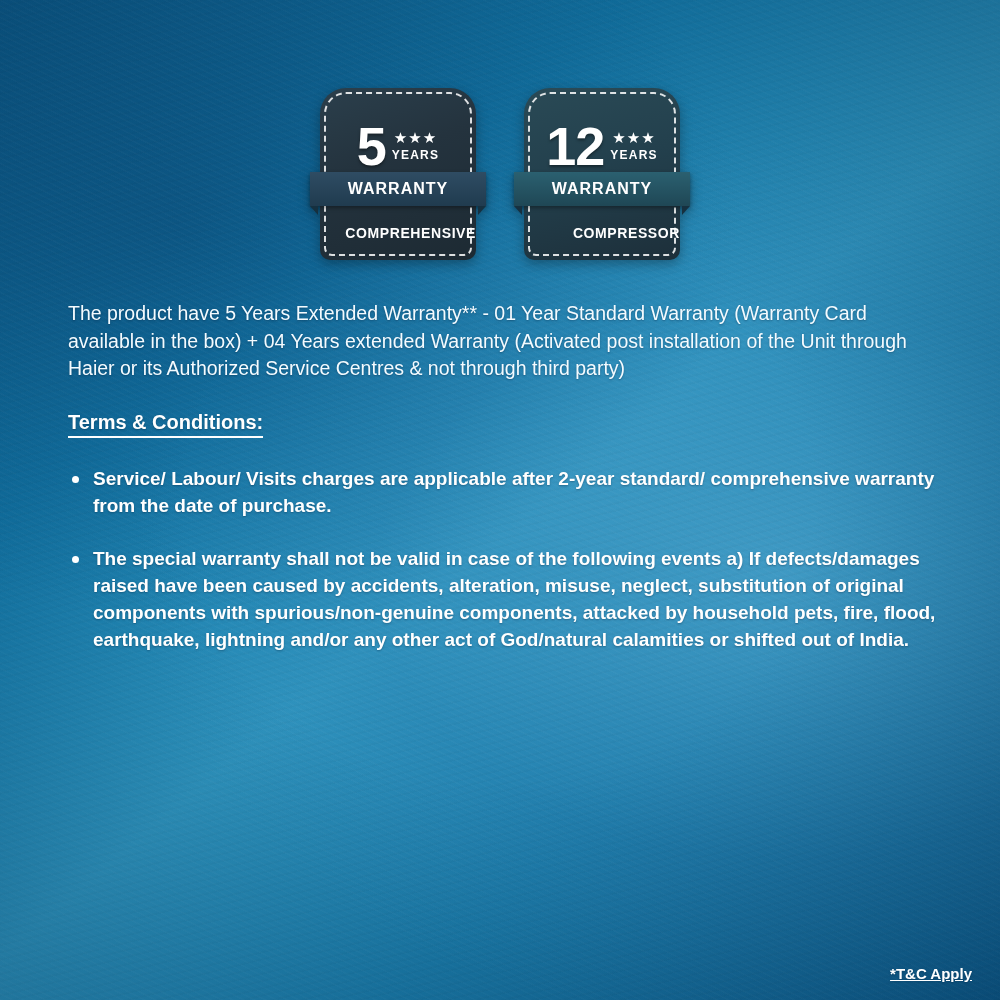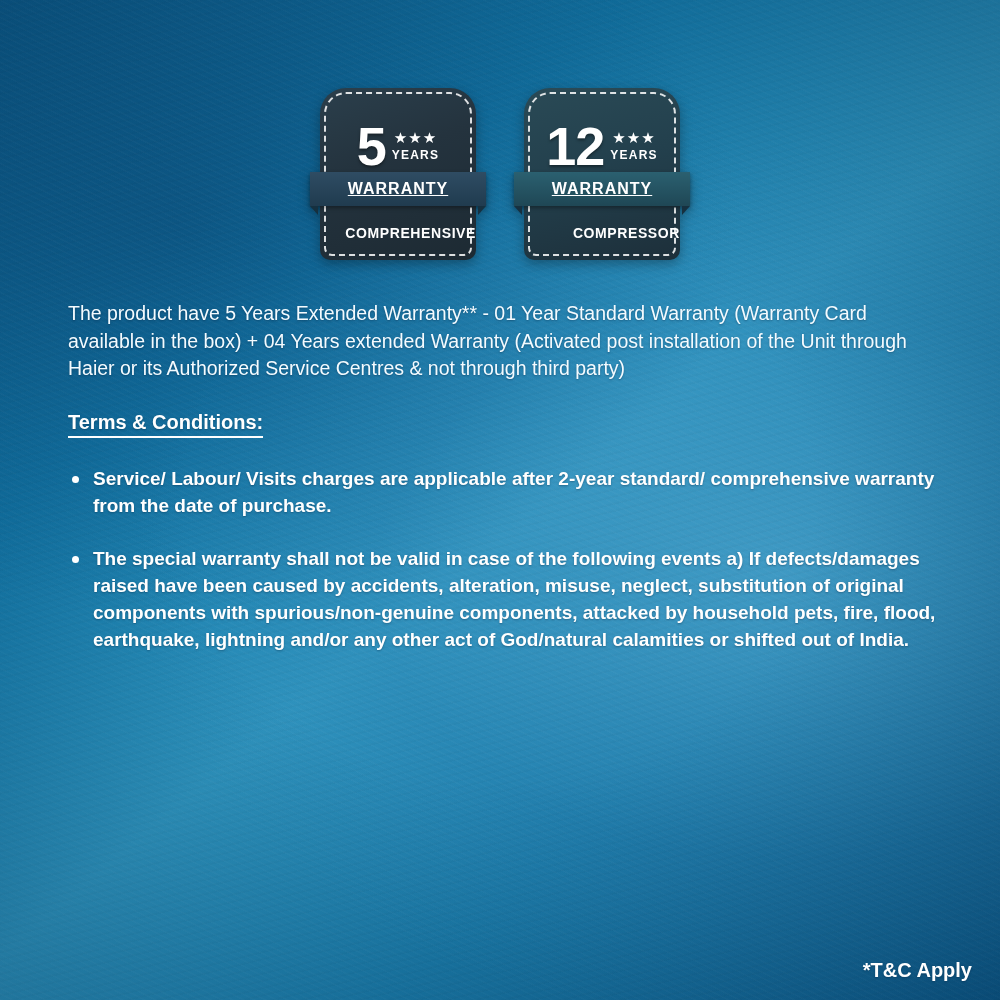--- a/index.html
+++ b/index.html
@@ -114,21 +114,20 @@
     border-style: solid;
     border-color: transparent;
   }
   .ribbon::before { left: 0; border-width: 0 8px 9px 0; border-right-color: #16303f; }
   .ribbon::after  { right: 0; border-width: 0 0 9px 8px; border-left-color: #16303f; }
   .ribbon-text {
     color: #fff;
     font-size: 16px;
     font-weight: bold;
     letter-spacing: 1px;
-    text-decoration: underline;
   }
   .badge-bottom {
     position: absolute;
     bottom: 8px; left: 6px;
     width: 156px; height: 44px;
     display: flex;
     align-items: center;
     justify-content: flex-end;
   }
   .badge-bottom-text {
@@ -186,24 +185,25 @@
     left: 4px; top: 10px;
     width: 7px; height: 7px;
     background: #ffffff;
     border-radius: 50%;
   }
   .footnote {
     position: absolute;
     right: 28px;
     bottom: 18px;
     color: #ffffff;
-    font-size: 20px;
+    font-size: 15px;
     font-weight: bold;
     z-index: 3;
     text-shadow: 0 1px 2px rgba(0,30,55,0.35);
+    text-decoration: underline;
   }
 </style>
 </head>
 <body>
 
 <div class="page">
 
   <div class="badges">
 
     <div class="badge">

